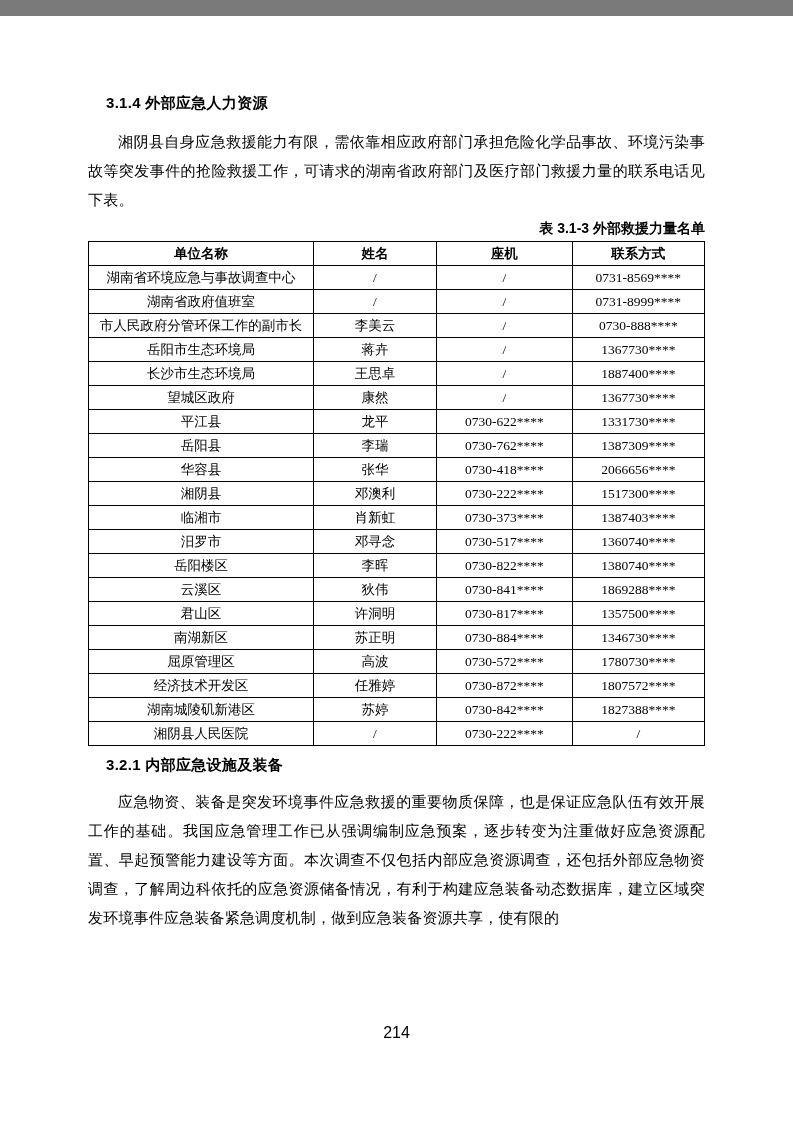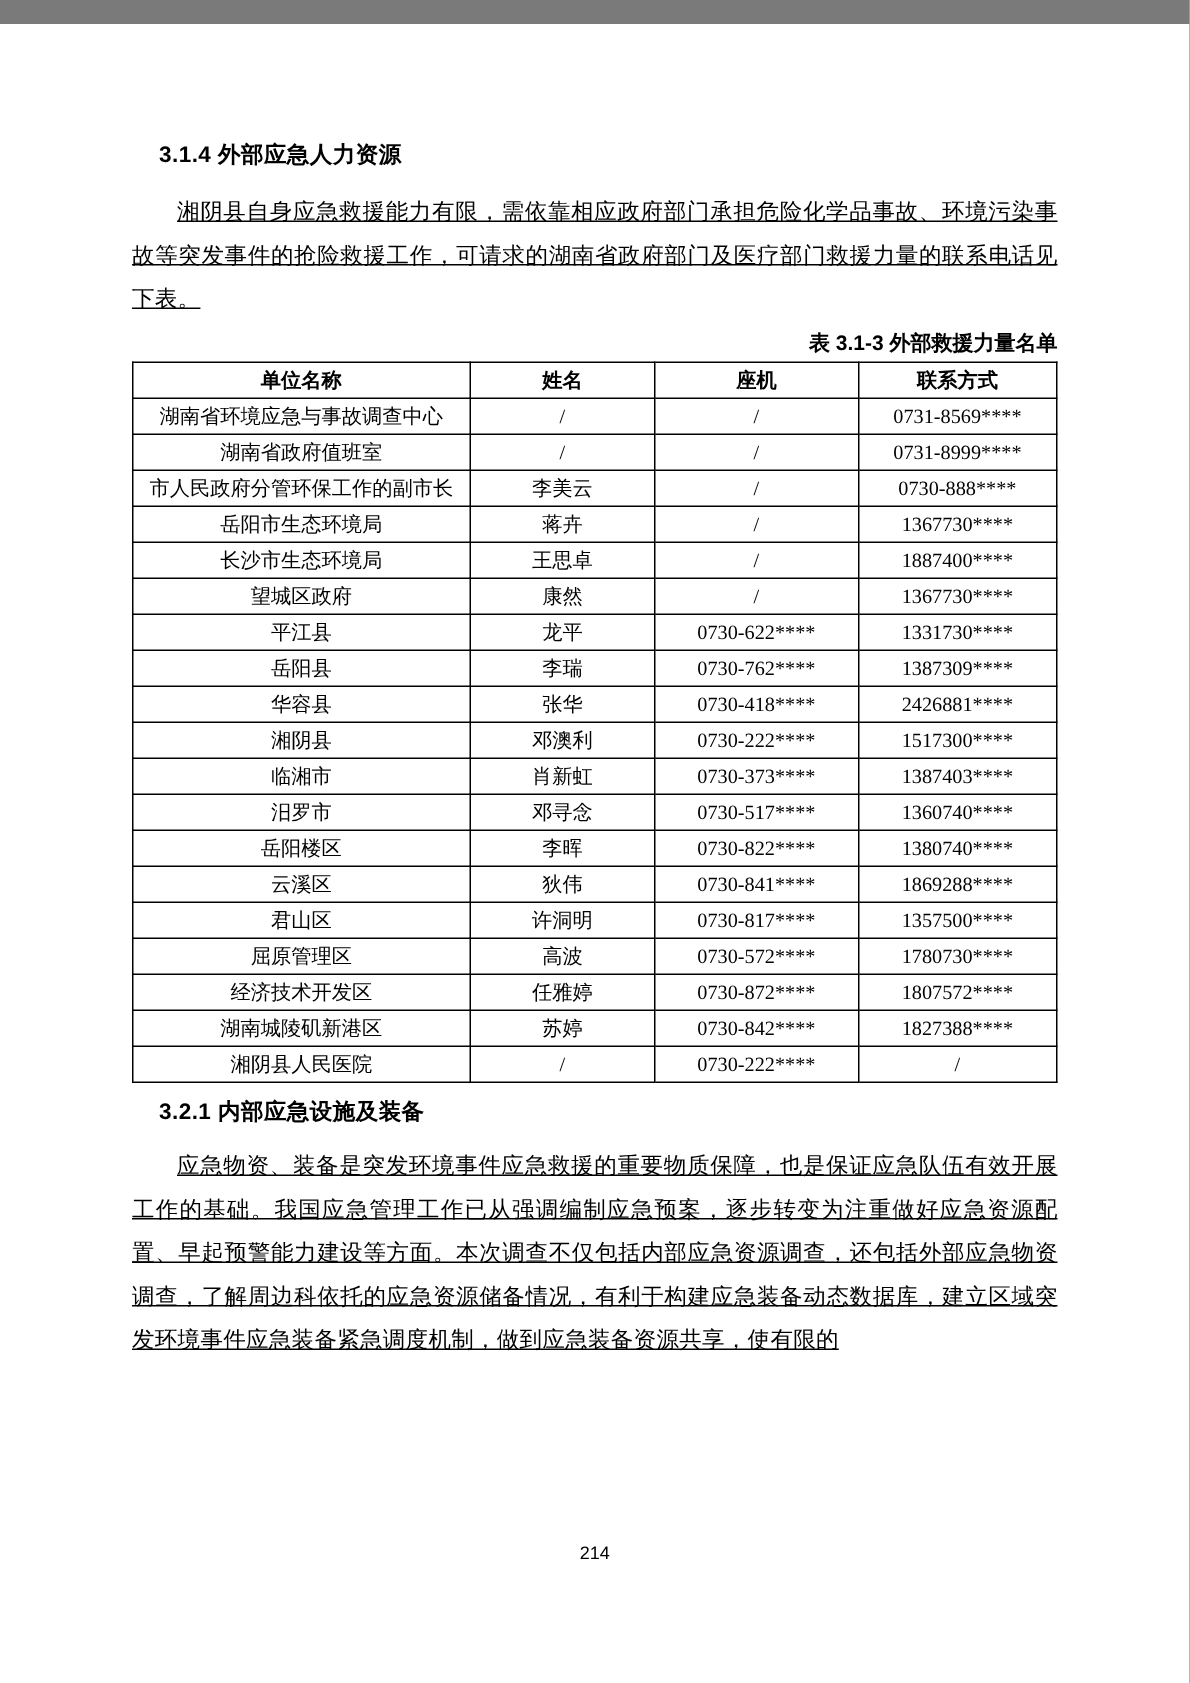--- a/index.html
+++ b/index.html
@@ -50,21 +50,20 @@
   }
   p.body-text {
     font-family: "Liberation Sans", "DejaVu Sans", sans-serif;
     font-size: 15px;
     line-height: 29px;
     margin: 0 0 6px 0;
     text-align: justify;
     text-justify: inter-ideograph;
     text-indent: 2em;
     letter-spacing: 0.2px;
-    text-decoration: underline;
   }
   .table-caption {
     font-family: "Liberation Sans", "DejaVu Sans", sans-serif;
     font-size: 14px;
     font-weight: bold;
     text-align: right;
     margin: 6px 0 3px 0;
   }
   table.data {
     border-collapse: collapse;
@@ -89,21 +88,21 @@
   table.data col.c1 { width: 20%; }
   table.data col.c2 { width: 22%; }
   table.data col.c3 { width: 21.5%; }
   .page-number {
     position: absolute;
     bottom: 96px;
     left: 0;
     width: 100%;
     text-align: center;
     font-family: "Liberation Sans", "DejaVu Sans", sans-serif;
-    font-size: 12px;
+    font-size: 16px;
   }
 </style>
 </head>
 <body>
 
 <div class="page">
   <div class="content">
 
     <h3 class="heading">3.1.4 外部应急人力资源</h3>
 
@@ -172,21 +171,21 @@
           <tr>
             <td>岳阳县</td>
             <td>李瑞</td>
             <td>0730-762****</td>
             <td>1387309****</td>
           </tr>
           <tr>
             <td>华容县</td>
             <td>张华</td>
             <td>0730-418****</td>
-            <td>2426881****</td>
+            <td>2066656****</td>
           </tr>
           <tr>
             <td>湘阴县</td>
             <td>邓澳利</td>
             <td>0730-222****</td>
             <td>1517300****</td>
           </tr>
           <tr>
             <td>临湘市</td>
             <td>肖新虹</td>
@@ -211,20 +210,26 @@
             <td>0730-841****</td>
             <td>1869288****</td>
           </tr>
           <tr>
             <td>君山区</td>
             <td>许洞明</td>
             <td>0730-817****</td>
             <td>1357500****</td>
           </tr>
           <tr>
+            <td>南湖新区</td>
+            <td>苏正明</td>
+            <td>0730-884****</td>
+            <td>1346730****</td>
+          </tr>
+          <tr>
             <td>屈原管理区</td>
             <td>高波</td>
             <td>0730-572****</td>
             <td>1780730****</td>
           </tr>
           <tr>
             <td>经济技术开发区</td>
             <td>任雅婷</td>
             <td>0730-872****</td>
             <td>1807572****</td>

